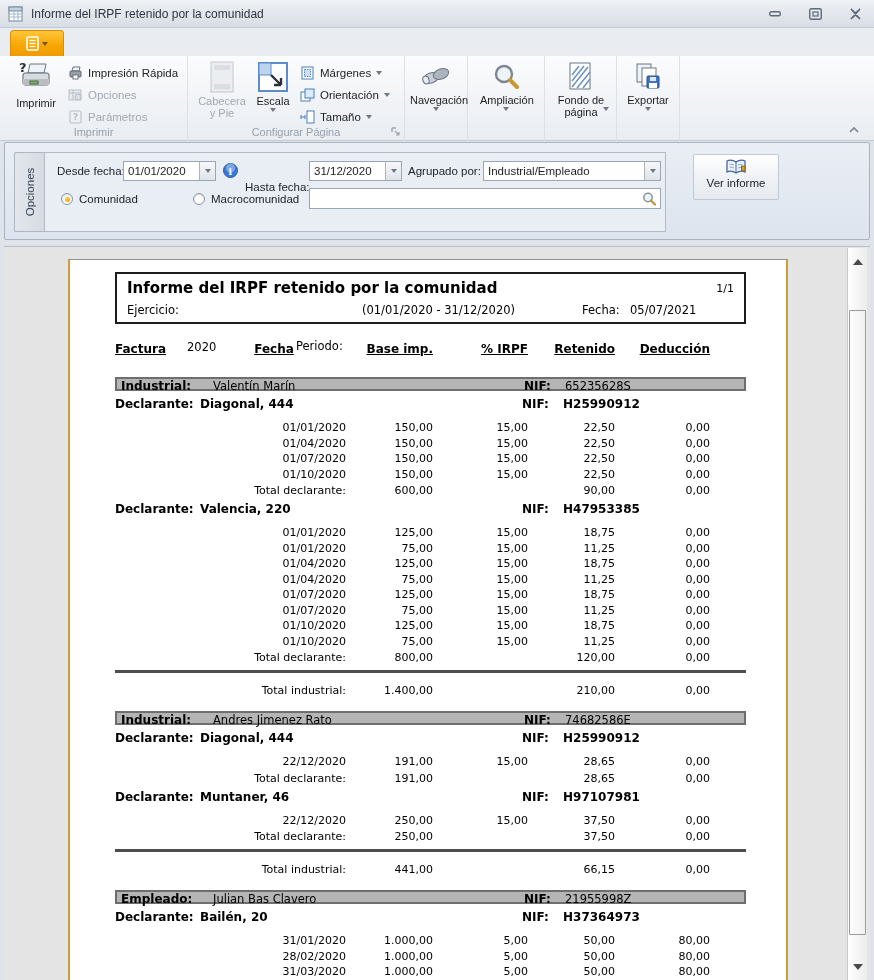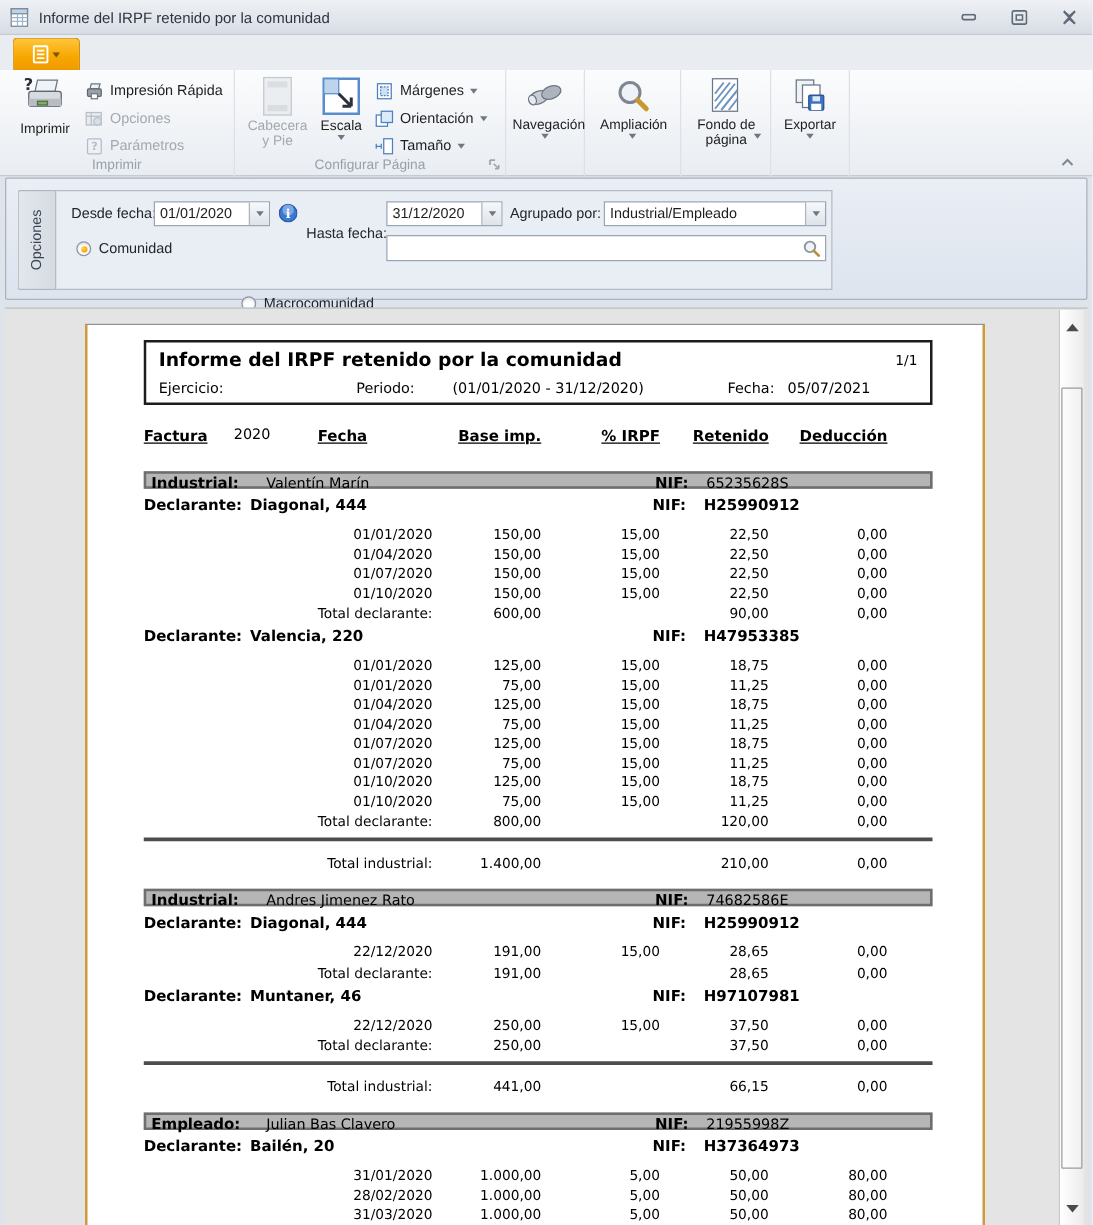--- a/index.html
+++ b/index.html
@@ -64,21 +64,21 @@
   .page { position:absolute; left:64px; top:12px; width:720px; height:760px; background:#fff;
     border-left:2px solid #cf9b3d; border-right:2px solid #cf9b3d; border-top:1px solid #8f8f8f; }
   .report { position:absolute; left:45px; top:12px; width:631px; font-family:"DejaVu Sans", sans-serif; color:#000; }
 
   .hdrbox { height:52px; border:2px solid #1c1c1c; position:relative; margin-bottom:17px; }
   .rtitle { position:absolute; left:10px; top:5px; font-size:15px; font-weight:bold; }
   .rpage { position:absolute; right:10px; top:8px; font-size:11px; }
   .hline2 { position:absolute; left:0; top:29px; width:100%; font-size:11.5px; }
   .hline2 b { font-weight:normal; }
   .hl-ej-l { position:absolute; left:10px; } .hl-ej-v { position:absolute; left:70px;margin-top:37px; }
-  .hl-pe-l { position:absolute; left:168px; } .hl-pe-v { position:absolute; left:245px; }
+  .hl-pe-l { position:absolute; left:179px;margin-top:36px; } .hl-pe-v { position:absolute; left:245px; }
   .hl-fe-l { position:absolute; left:465px; } .hl-fe-v { position:absolute; left:513px; }
 
   .grid { display:grid; grid-template-columns:80px 158px 92px 94px 90px 117px; }
   .cell { font-size:11px; line-height:15.5px; height:15.5px; white-space:nowrap; }
   .hcell { font-size:12px; font-weight:bold; height:16px; line-height:16px; }
   .a-r { text-align:right; } .a-c { text-align:center; }
   .p2 { padding-right:7px; } .p3 { padding-right:12px; } .p4 { padding-right:11px; }
   .p5 { padding-right:14px; } .p6 { padding-right:36px; }
   .colheads { margin-bottom:20px;text-decoration:underline; }
 
@@ -347,34 +347,46 @@
       <span class="fval">Industrial/Empleado</span>
       <span class="ddbtn">
           <span class="caret-d"></span>
         </span>
     </div>
 
     <div style="position:absolute;left:16px;top:40px;display:flex;align-items:center;gap:6px;text-align:right;">
       <span class="radio checked"></span>
       <span class="flabel">Comunidad</span>
     </div>
-    <div style="position:absolute;left:148px;top:40px;display:flex;align-items:center;gap:6px;margin-top:44px;">
+    <div style="position:absolute;left:148px;top:40px;display:flex;align-items:center;gap:6px;">
       <span class="radio"></span>
       <span class="flabel">Macrocomunidad</span>
     </div>
 
     <div class="field" style="position:absolute;left:264px;top:35px;width:352px;height:21px;">
       <span class="fval"></span>
       <svg width="16" height="16" viewBox="0 0 16 16" style="margin:2px 3px 0 0;">
         <circle cx="7" cy="6.5" r="4.2" fill="#eef3f8" stroke="#8a93a0" stroke-width="1.5"></circle>
         <line x1="10" y1="9.5" x2="14" y2="13.5" stroke="#b9913d" stroke-width="2.2" stroke-linecap="round"></line>
       </svg>
     </div>
   </div>
 
+  <div class="vbtn">
+    <svg width="20" height="16" viewBox="0 0 20 16" style="margin:0 auto 2px;">
+      <path d="M10 3 C7 1 3 1 1 2 V13 C3 12 7 12 10 14 C13 12 17 12 19 13 V2 C17 1 13 1 10 3 Z" fill="#eef3fb" stroke="#3f66a8" stroke-width="1.3"></path>
+      <line x1="10" y1="3" x2="10" y2="14" stroke="#3f66a8"></line>
+      <line x1="3.5" y1="5" x2="8" y2="6" stroke="#8fa8cc"></line>
+        <line x1="3.5" y1="8" x2="8" y2="9" stroke="#8fa8cc"></line>
+      <line x1="12" y1="6" x2="16.5" y2="5" stroke="#8fa8cc"></line>
+        <line x1="12" y1="9" x2="16.5" y2="8" stroke="#8fa8cc"></line>
+      <rect x="15.5" y="7" width="3.5" height="5" fill="#d8a227" stroke="#8a6a12"></rect>
+    </svg>
+    <span>Ver informe</span>
+  </div>
 </div>
 
 <div class="preview">
   <div class="page">
     <div class="report">
 
       <div class="hdrbox">
         <div class="rtitle">Informe del IRPF retenido por la comunidad</div>
         <div class="rpage">1/1</div>
         <div class="hline2">

